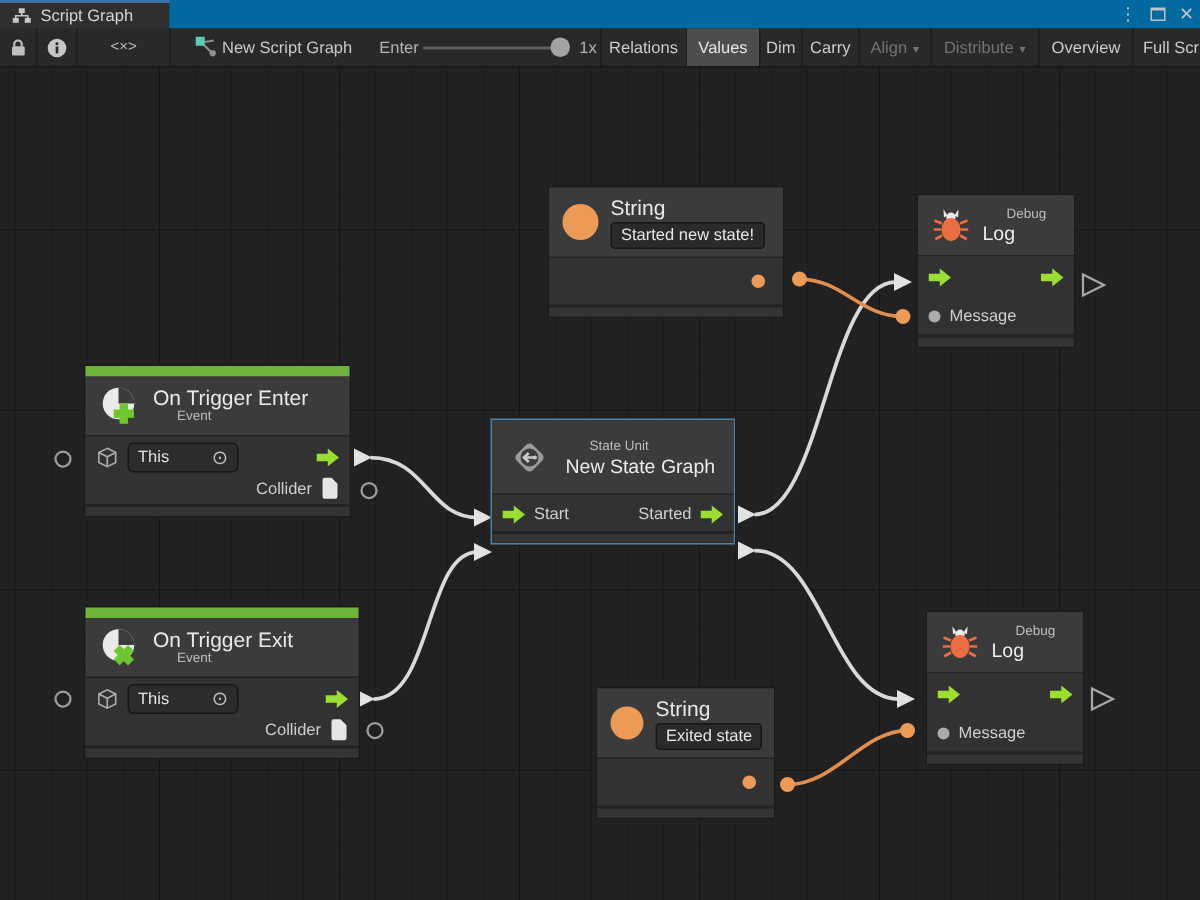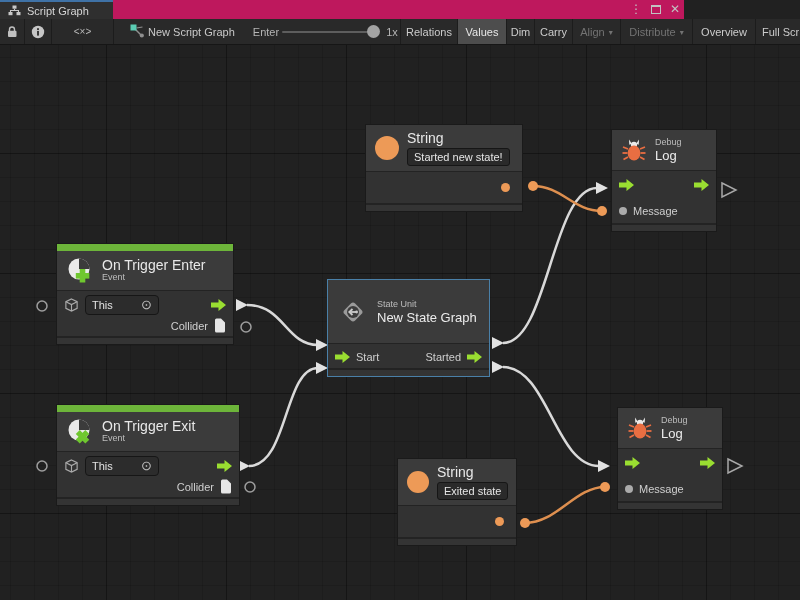--- a/index.html
+++ b/index.html
@@ -3,21 +3,21 @@
 <meta charset="utf-8">
 <style>
   * { margin:0; padding:0; box-sizing:border-box; }
   html,body { width:800px; height:600px; background:#111; }
   #app {
     position:relative; width:800px; height:600px; overflow:hidden;
     font-family:"Liberation Sans", sans-serif; color:#d8d8d8; background:#212121;
     -webkit-font-smoothing:antialiased;
   }
   
-  .titlebar { position:absolute; left:0; top:0; width:684px; height:19px; background:#be185d; }
+  .titlebar { position:absolute; left:0; top:0; width:800px; height:19px; background:#0369a1; }
   .tab {
     position:absolute; left:0; top:0; width:113px; height:19px; background:#2f2f2f;
     border-top:2px solid #3f72a6; display:flex; align-items:center; gap:6px; padding:0 8px;
     font-size:11px; color:#d6d6d6;
   }
   .win-controls { position:absolute; right:4px; top:0; height:19px; display:flex; align-items:center; gap:9px; color:#c2c2c2; }
   .win-controls .glyph { font-size:12px; line-height:19px; cursor:default; }
   .maxbox { width:10px; height:9px; border:1.5px solid #c2c2c2; border-top-width:2.5px; display:inline-block; }
   
   .toolbar {
@@ -52,21 +52,21 @@
   
   .node {
     position:absolute; z-index:2; background:#323232; border:1px solid #1a1a1a;
     color:#e2e2e2; font-size:11px;
   }
   .node.selected { border-color:#4a80a8; }
   .event-bar { height:7px; background:#6db53a; }
   .hdr { background:#3b3b3b; border-bottom:1px solid #232323; display:flex; align-items:center; gap:8px; padding:5px 9px; }
   .hdr .titles { display:flex; flex-direction:column; justify-content:center; }
   .node-title { font-size:14px; color:#e8e8e8; line-height:14px; }
-  .node-kind { font-size:9px; color:#bdbdbd; line-height:11px; }
+  .node-kind { font-size:9px; color:#bdbdbd; line-height:11px;margin-left:16px; }
   .node-title-lg { font-size:13px; color:#ececec; line-height:15px; }
   .body { background:#323232; }
   .row { display:flex; align-items:center; gap:6px; padding:0 7px;text-align:right; }
   .ftr { height:8px; background:#343434; border-top:2px solid #232323; }
   .spacer { flex:1; }
   .port-label { color:#cfcfcf; font-size:11px; }
   .orange-circle { width:24px; height:24px; border-radius:50%; background:#ed9a57; flex:none; }
   .orange-circle.sm { width:22px; height:22px; }
   .value-field {
     background:#2a2a2a; border:1px solid #161616; border-radius:3px; color:#e6e6e6;
@@ -331,21 +331,21 @@
           <svg width="12" height="15" viewBox="0 0 12 15">
               <path d="M1 2 a1.5 1.5 0 0 1 1.5 -1.5 H7 L11 4.5 V13 a1.5 1.5 0 0 1 -1.5 1.5 H2.5 A1.5 1.5 0 0 1 1 13 Z" fill="#e6e6e6"></path>
             </svg>
         </span>
       </div>
     </div>
     <div class="ftr"></div>
   </div>
 
   <div class="node selected" style="left:327px;top:279px;width:163px">
-    <div class="hdr" style="height:64px">
+    <div class="hdr" style="height:50px">
       <span class="icon">
         <svg width="32" height="32" viewBox="0 0 32 32">
           <rect x="8.5" y="8.5" width="15" height="15" rx="3" transform="rotate(45 16 16)" fill="#9a9a9a"></rect>
           <circle cx="16" cy="16" r="6" fill="#3c3c3c"></circle>
           <g stroke="#cacaca" stroke-width="1.8" fill="none">
             <path d="M12.5 16 H19"></path>
               <path d="M15.5 13 L12.3 16 L15.5 19"></path>
           </g>
           <circle cx="19.6" cy="16" r="1.4" fill="#cacaca"></circle>
         </svg>

